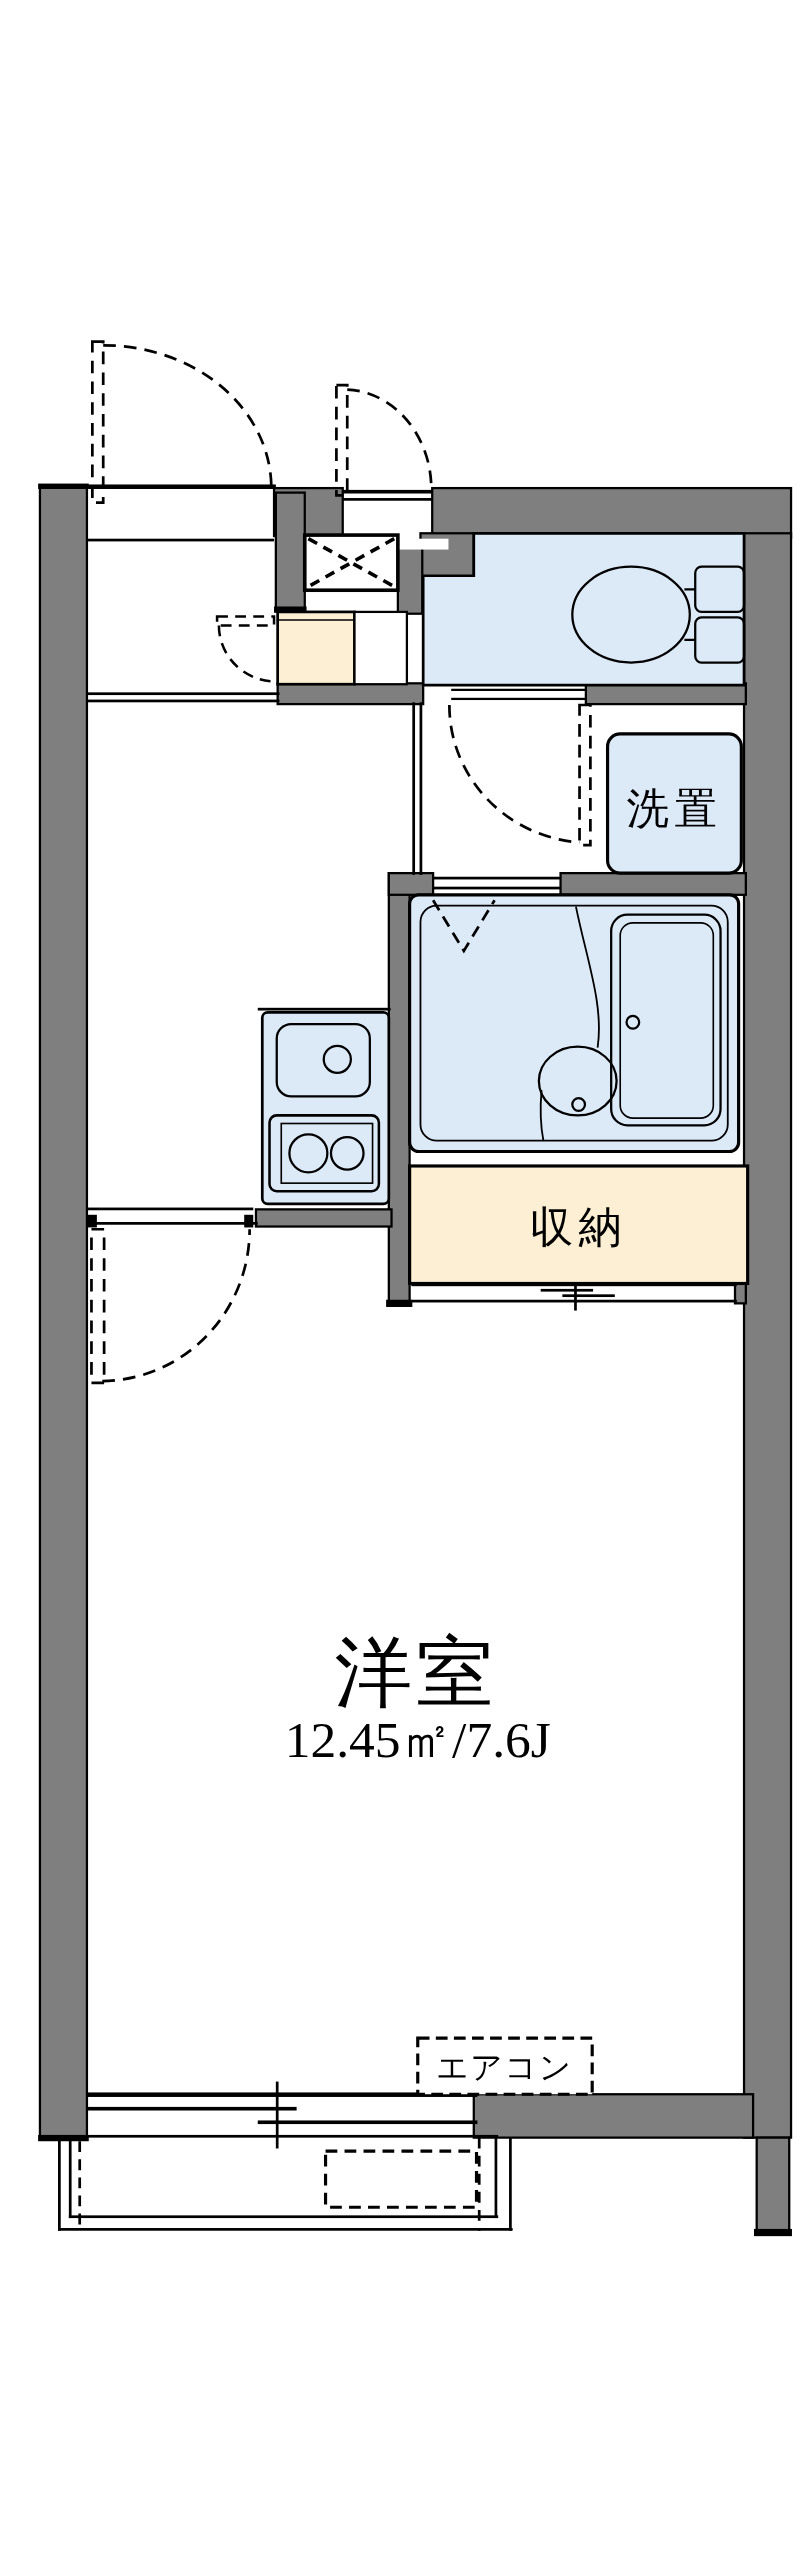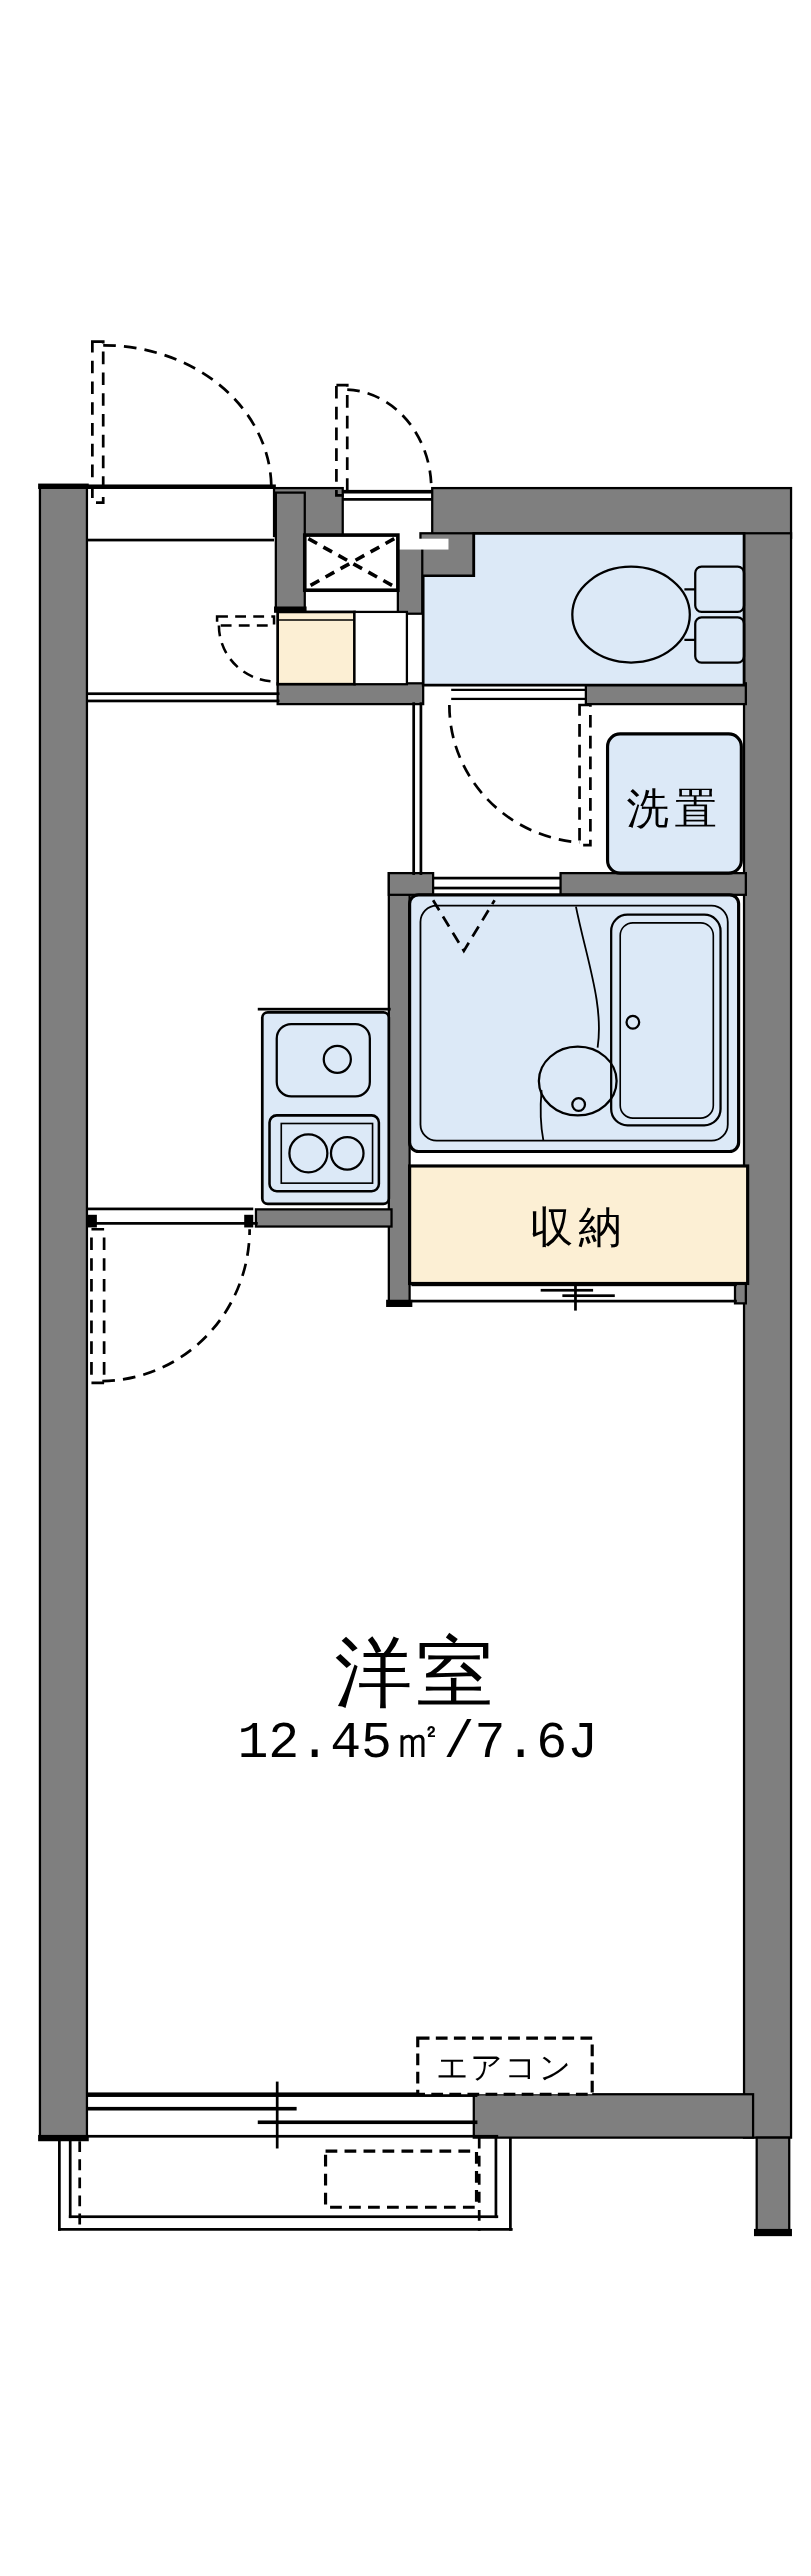--- a/index.html
+++ b/index.html
@@ -1,20 +1,20 @@
 <!DOCTYPE html>
 <html style="font-size:14.5px"><head>
 <meta charset="utf-8">
 <style>
   html,body{margin:0;padding:0;background:#ffffff;}
   .canvas{
     position:relative;
     width:764px;height:2576px;
     background:#ffffff;
-    font-family:Liberation Mono, monospace;
+    font-family:Liberation Serif, serif;
   }
   .canvas svg{position:absolute;left:0;top:0;}
   text{fill:#000000;}
 </style>
 </head>
 <body>
 
 <div class="canvas">
 <svg width="812" height="2576" viewBox="0 0 898 2850" xmlns="http://www.w3.org/2000/svg">
 

